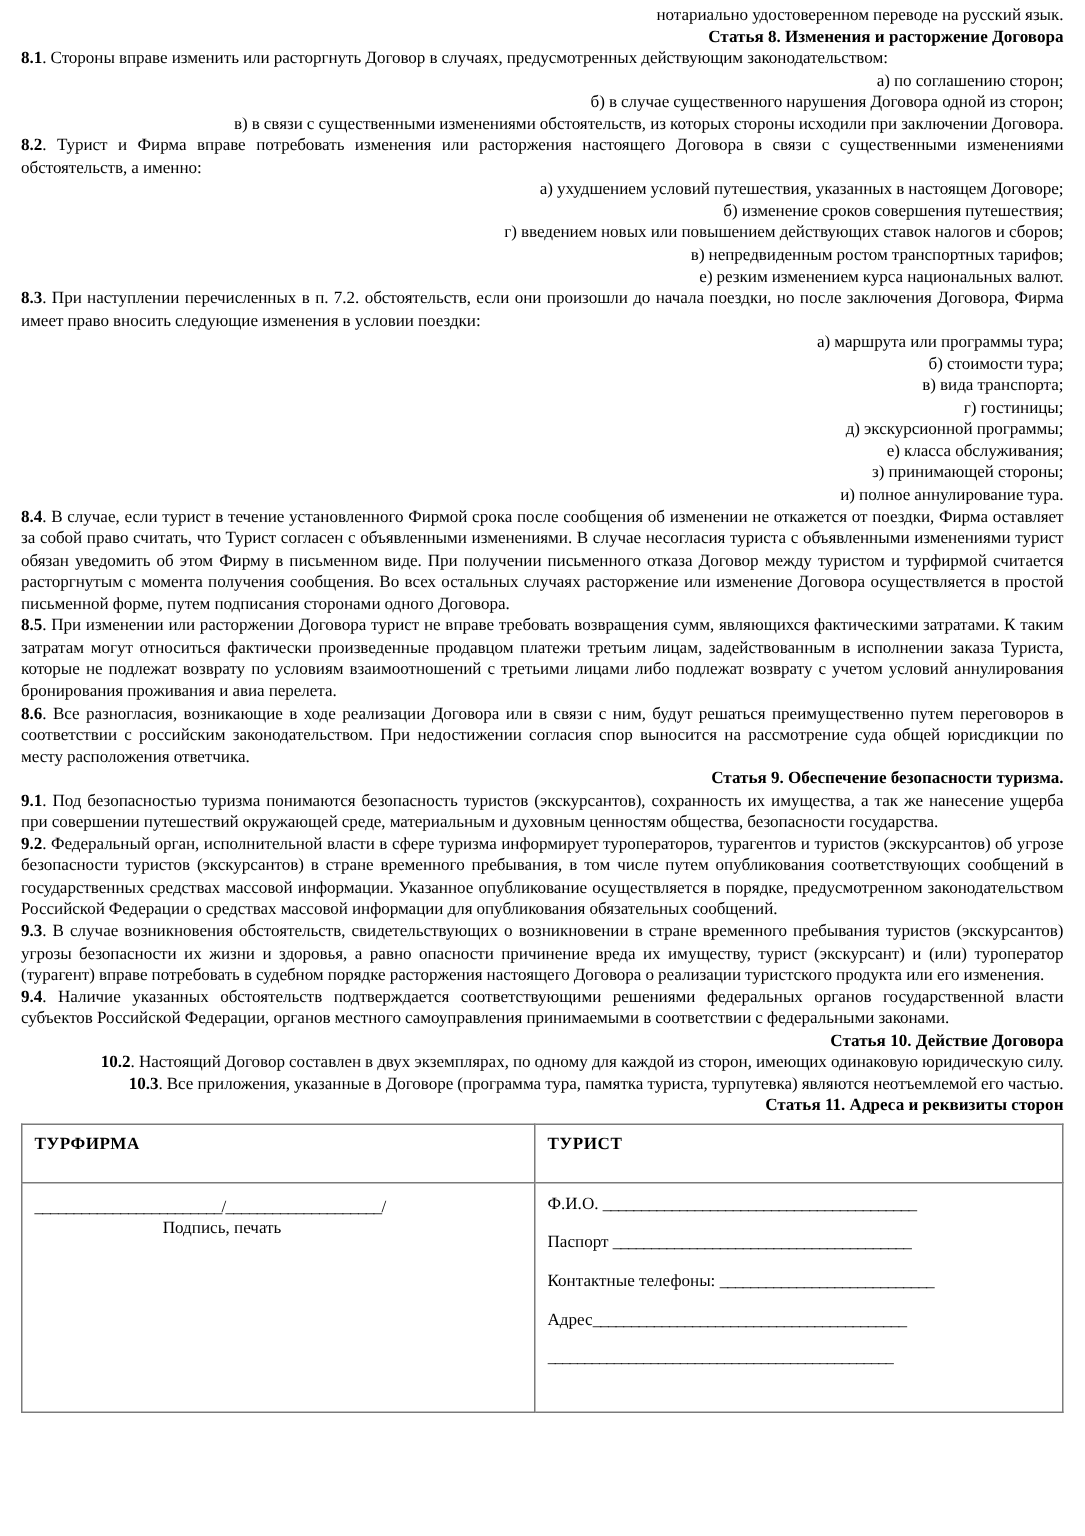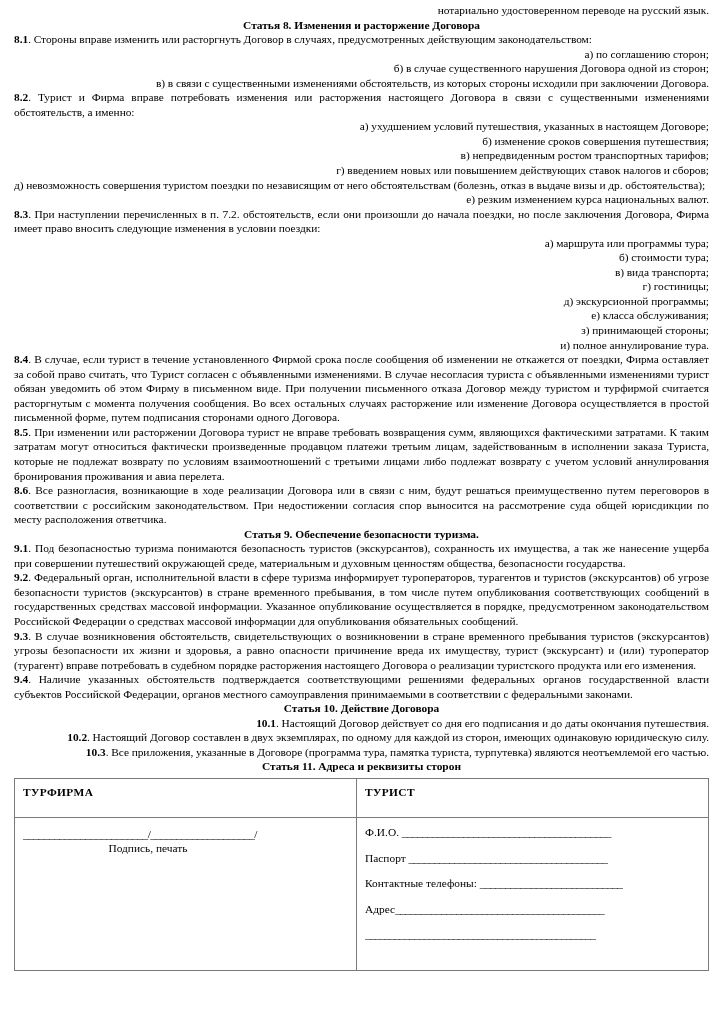--- a/index.html
+++ b/index.html
@@ -36,21 +36,21 @@
   }
   p.para.indentless {
     text-align: right;
   }
   h2.article-heading {
     margin: 0;
     padding: 0;
     font-size: 11.4px;
     line-height: 14.55px;
     font-weight: bold;
-    text-align: center;
+    text-align: right;
   }
   .num {
     font-weight: bold;
   }
   
   .sig-table {
     margin: 4px 0 0 0;
     border-collapse: collapse;
     width: 660px;
     table-layout: fixed;
@@ -118,23 +118,22 @@
     <h2 class="article-heading">Статья 8. Изменения и расторжение Договора</h2>
 
     <p class="para"><span class="num">8.1</span><span>. Стороны вправе изменить или расторгнуть Договор в случаях, предусмотренных действующим законодательством:</span></p>
     <p class="para indentless"><span>а) по соглашению сторон;</span></p>
     <p class="para indentless"><span>б) в случае существенного нарушения Договора одной из сторон;</span></p>
     <p class="para indentless"><span>в) в связи с существенными изменениями обстоятельств, из которых стороны исходили при заключении Договора.</span></p>
 
     <p class="para"><span class="num">8.2</span><span>. Турист и Фирма вправе потребовать изменения или расторжения настоящего Договора в связи с существенными изменениями обстоятельств, а именно:</span></p>
     <p class="para indentless"><span>а) ухудшением условий путешествия, указанных в настоящем Договоре;</span></p>
     <p class="para indentless"><span>б) изменение сроков совершения путешествия;</span></p>
+    <p class="para indentless"><span>г) введением новых или повышением действующих ставок налогов и сборов;</span></p>
     <p class="para indentless"><span>в) непредвиденным ростом транспортных тарифов;</span></p>
-    <p class="para indentless"><span>г) введением новых или повышением действующих ставок налогов и сборов;</span></p>
-    <p class="para"><span>д) невозможность совершения туристом поездки по независящим от него обстоятельствам (болезнь, отказ в выдаче визы и др. обстоятельства);</span></p>
     <p class="para indentless"><span>е) резким изменением курса национальных валют.</span></p>
 
     <p class="para"><span class="num">8.3</span><span>. При наступлении перечисленных в п. 7.2. обстоятельств, если они произошли до начала поездки, но после заключения Договора, Фирма имеет право вносить следующие изменения в условии поездки:</span></p>
     <p class="para indentless"><span>а) маршрута или программы тура;</span></p>
     <p class="para indentless"><span>б) стоимости тура;</span></p>
     <p class="para indentless"><span>в) вида транспорта;</span></p>
     <p class="para indentless"><span>г) гостиницы;</span></p>
     <p class="para indentless"><span>д) экскурсионной программы;</span></p>
     <p class="para indentless"><span>е) класса обслуживания;</span></p>
     <p class="para indentless"><span>з) принимающей стороны;</span></p>
@@ -146,21 +145,20 @@
 
     <h2 class="article-heading">Статья 9. Обеспечение безопасности туризма.</h2>
 
     <p class="para"><span class="num">9.1</span><span>. Под безопасностью туризма понимаются безопасность туристов (экскурсантов), сохранность их имущества, а так же нанесение ущерба при совершении путешествий окружающей среде, материальным и духовным ценностям общества, безопасности государства.</span></p>
     <p class="para"><span class="num">9.2</span><span>. Федеральный орган, исполнительной власти в сфере туризма информирует туроператоров, турагентов и туристов (экскурсантов) об угрозе безопасности туристов (экскурсантов) в стране временного пребывания, в том числе путем опубликования соответствующих сообщений в государственных средствах массовой информации. Указанное опубликование осуществляется в порядке, предусмотренном законодательством Российской Федерации о средствах массовой информации для опубликования обязательных сообщений.</span></p>
     <p class="para"><span class="num">9.3</span><span>. В случае возникновения обстоятельств, свидетельствующих о возникновении в стране временного пребывания туристов (экскурсантов) угрозы безопасности их жизни и здоровья, а равно опасности причинение вреда их имуществу, турист (экскурсант) и (или) туроператор (турагент) вправе потребовать в судебном порядке расторжения настоящего Договора о реализации туристского продукта или его изменения.</span></p>
     <p class="para"><span class="num">9.4</span><span>. Наличие указанных обстоятельств подтверждается соответствующими решениями федеральных органов государственной власти субъектов Российской Федерации, органов местного самоуправления принимаемыми в соответствии с федеральными законами.</span></p>
 
     <h2 class="article-heading">Статья 10. Действие Договора</h2>
 
-    <p class="para indentless"><span class="num">10.1</span><span>. Настоящий Договор действует со дня его подписания и до даты окончания путешествия.</span></p>
     <p class="para indentless"><span class="num">10.2</span><span>. Настоящий Договор составлен в двух экземплярах, по одному для каждой из сторон, имеющих одинаковую юридическую силу.</span></p>
     <p class="para indentless"><span class="num">10.3</span><span>. Все приложения, указанные в Договоре (программа тура, памятка туриста, турпутевка) являются неотъемлемой его частью.</span></p>
 
     <h2 class="article-heading">Статья 11. Адреса и реквизиты сторон</h2>
 
     <table class="sig-table">
       <tbody>
           <tr>
         <td class="col-left head-cell">ТУРФИРМА</td>
         <td class="col-right head-cell">ТУРИСТ</td>

